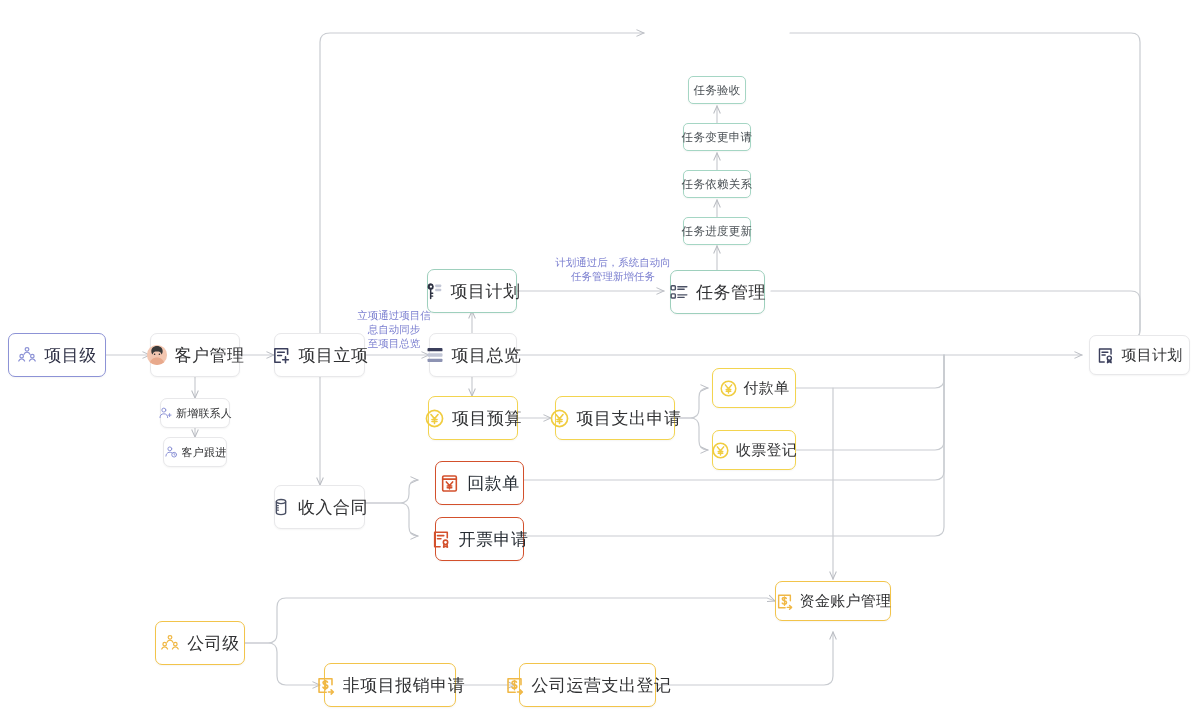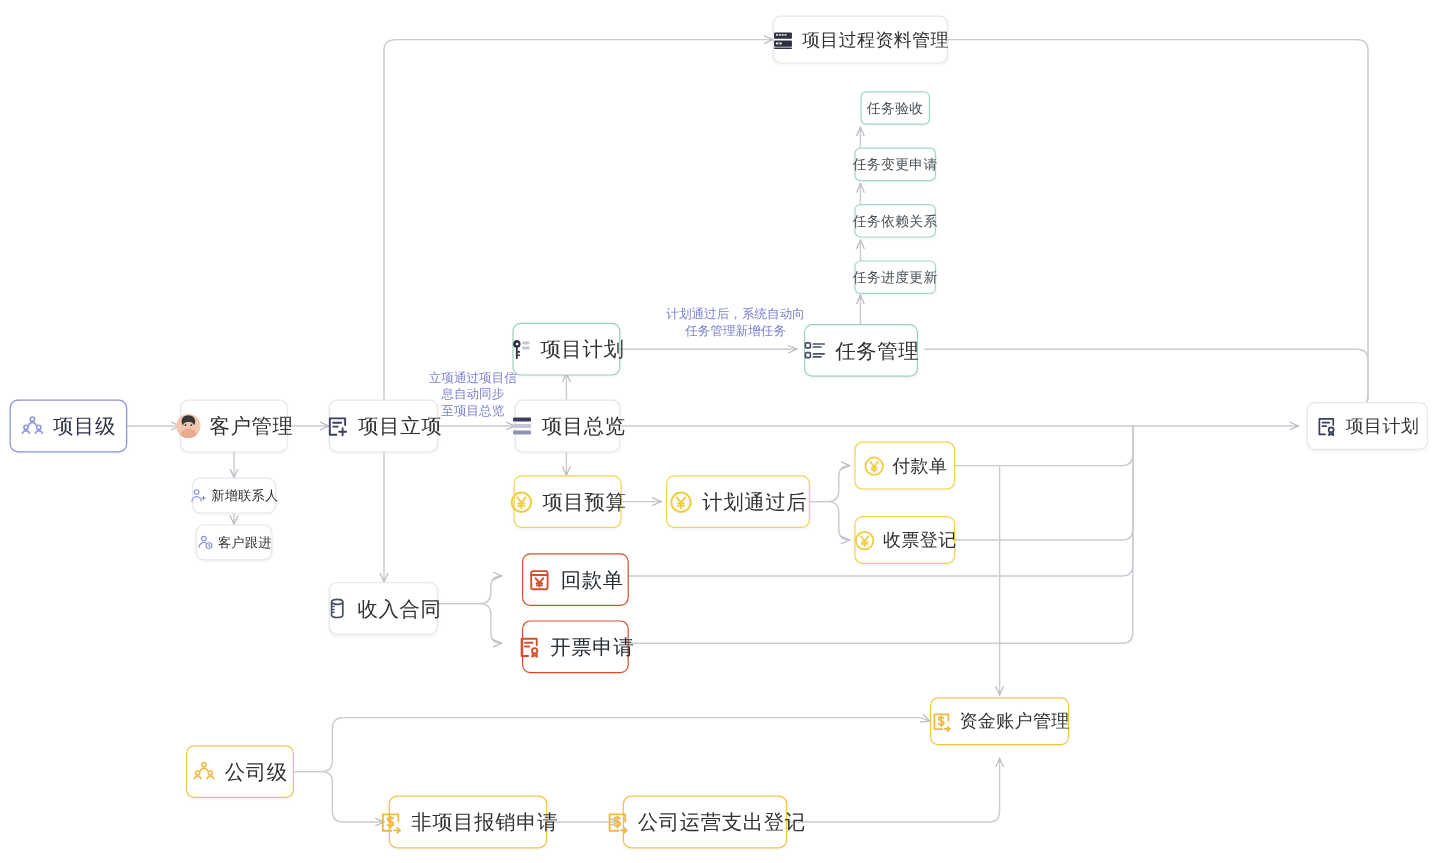--- a/index.html
+++ b/index.html
@@ -24,21 +24,21 @@
   .small .lbl{font-size:11px;letter-spacing:.2px;}
   .small .ico{margin-right:4px;}
   .tiny{height:28px;font-size:11.5px;border-radius:5px;}
   .tiny .lbl{font-size:11.5px;letter-spacing:.3px;color:#4a5055;}
 
   
   .th-indigo{border-color:#8d93d6;}
   .th-indigo .lbl{color:#2f3146;}
   .th-grey{border-color:#e8e8ea;}
   .th-green{border-color:#9ed0bd;}
-  .th-green2{border-color:#a5d6c4;margin-left:29px;}
+  .th-green2{border-color:#a5d6c4;}
   .th-yellow{border-color:#f3d44f;}
   .th-yellow2{border-color:#f2c44b;}
   .th-orange{border-color:#d3502c;}
   .th-orange .lbl{color:#262c33;}
 
   .edge-label{position:absolute;color:#7b7fd0;font-size:10.5px;line-height:14px;text-align:center;white-space:pre;}
 </style>
 </head>
 <body>
 
@@ -214,36 +214,20 @@
   <div class="node tiny th-green2" style="left:683px;top:170px;width:68px;">
     <span class="lbl">任务依赖关系</span>
   </div>
   <div class="node tiny th-green2" style="left:683px;top:123px;width:68px;">
     <span class="lbl">任务变更申请</span>
   </div>
   <div class="node tiny th-green2" style="left:688px;top:76px;width:58px;">
     <span class="lbl">任务验收</span>
   </div>
 
-  <div class="node mid th-grey" style="left:644px;top:13px;width:146px;">
-    <span class="ico">
-      <svg width="19" height="19" viewBox="0 0 24 24">
-        <rect x="2.6" y="4" width="18.8" height="6.6" rx="1" fill="#2d3142"></rect>
-        <rect x="4.6" y="5.6" width="2" height="1.6" fill="#ffffff"></rect>
-          <rect x="7.6" y="5.6" width="2" height="1.6" fill="#ffffff"></rect>
-        <rect x="10.6" y="5.6" width="2" height="1.6" fill="#ffffff"></rect>
-          <rect x="13.6" y="5.6" width="2" height="1.6" fill="#ffffff"></rect>
-        <rect x="2.6" y="12.2" width="18.8" height="6.6" rx="1" fill="#2d3142"></rect>
-        <rect x="4.6" y="14.4" width="2.4" height="2" fill="#ffffff"></rect>
-          <rect x="8.2" y="14.4" width="2.4" height="2" fill="#ffffff"></rect>
-        <rect x="2.6" y="19.6" width="18.8" height="1.6" rx=".6" fill="#2d3142"></rect>
-      </svg>
-    </span>
-    <span class="lbl">项目过程资料管理</span>
-  </div>
 
   <div class="node mid th-grey" style="left:1089px;top:335px;width:101px;">
     <span class="ico">
       <svg width="19" height="19" viewBox="0 0 24 24" fill="none" stroke="#3b3f5c" stroke-width="1.8" stroke-linecap="round" stroke-linejoin="round">
         <path d="M19 10.2V3.8H4.4v16.4h6"></path>
           <path d="M7.6 7.8h7.4M7.6 11.4h4"></path>
         <circle cx="16.8" cy="15.4" r="2.6"></circle>
           <path d="M15.2 17.6l-.7 3.5 2.3-1.3 2.3 1.3-.7-3.5"></path>
       </svg>
     </span>
@@ -260,21 +244,21 @@
     <span class="lbl">项目预算</span>
   </div>
 
   <div class="node big th-yellow" style="left:555px;top:396px;width:120px;">
     <span class="ico">
       <svg width="21" height="21" viewBox="0 0 24 24">
         <circle cx="12" cy="12" r="9.2" fill="none" stroke="#f0cc3f" stroke-width="1.9"></circle>
         <path d="M8 7.4l4 5 4-5M12 12.4v5.4M9.1 13.2h5.8M9.1 15.5h5.8" fill="none" stroke="#f0cc3f" stroke-width="1.8" stroke-linecap="round" stroke-linejoin="round"></path>
       </svg>
     </span>
-    <span class="lbl">计划通过后</span>
+    <span class="lbl">项目支出申请</span>
   </div>
 
   <div class="node mid th-yellow" style="left:712px;top:368px;width:84px;">
     <span class="ico">
       <svg width="19" height="19" viewBox="0 0 24 24">
         <circle cx="12" cy="12" r="9.2" fill="none" stroke="#f0cc3f" stroke-width="1.9"></circle>
         <path d="M8 7.4l4 5 4-5M12 12.4v5.4M9.1 13.2h5.8M9.1 15.5h5.8" fill="none" stroke="#f0cc3f" stroke-width="1.8" stroke-linecap="round" stroke-linejoin="round"></path>
       </svg>
     </span>
     <span class="lbl">付款单</span>

